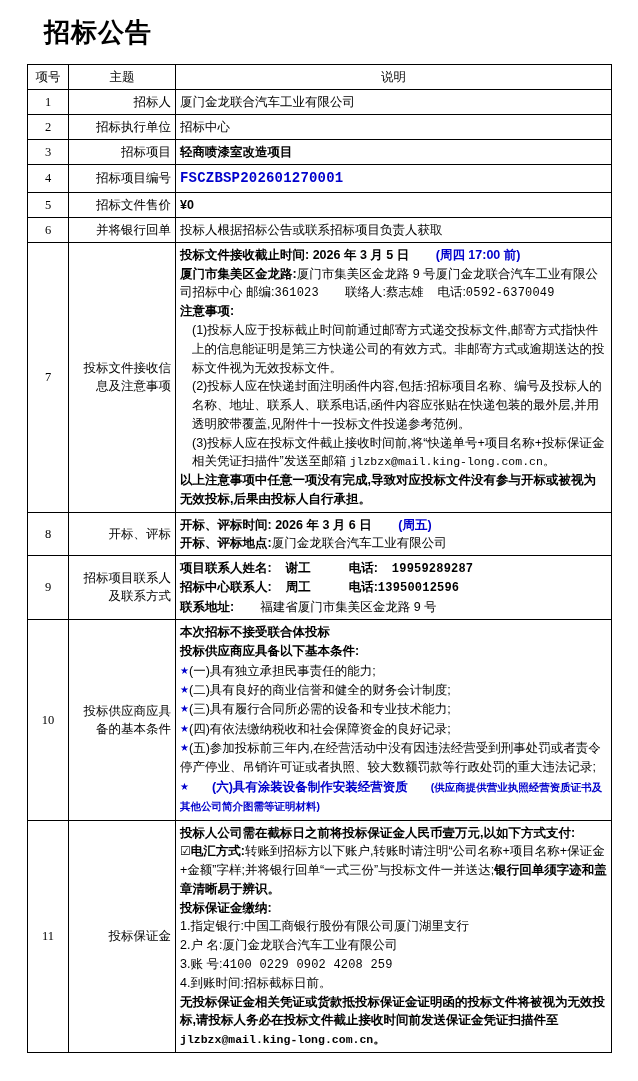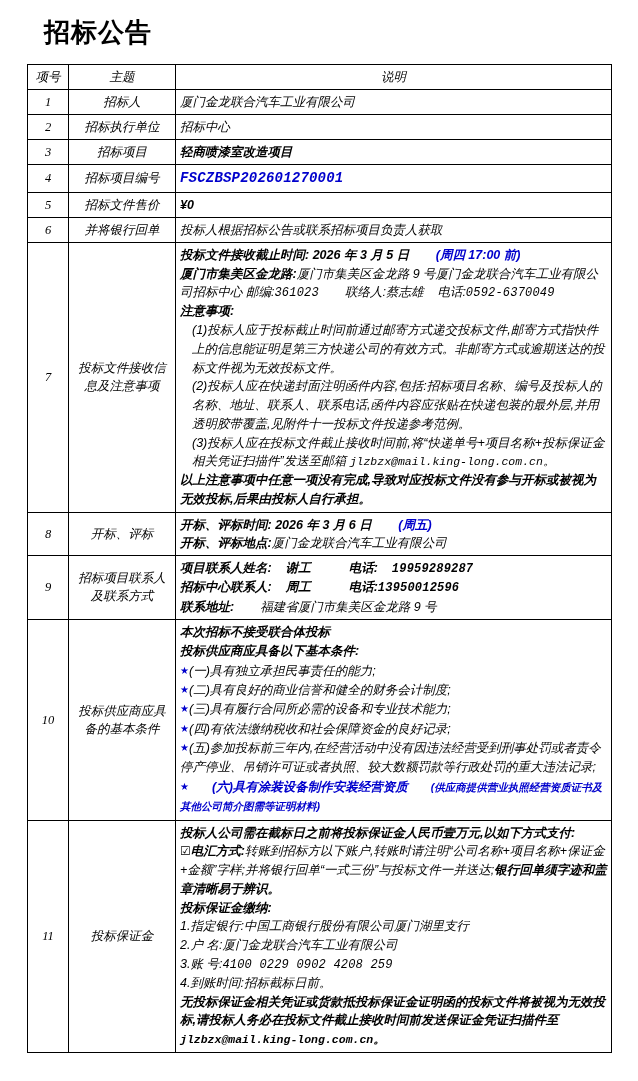--- a/index.html
+++ b/index.html
@@ -23,21 +23,20 @@
     padding: 16px 0 0 44px;
     line-height: 1.3;
   }
 
   table.tender {
     border-collapse: collapse;
     table-layout: fixed;
     margin: 14px 0 0 27px;
     width: 584px;
     background: #fff;
-    font-style: italic;
   }
   table.tender td, table.tender th {
     border: 1px solid #000000;
     vertical-align: middle;
     padding: 3px 4px;
     font-size: 12.5px;
     line-height: 1.45;
     font-weight: normal;
   }
   col.c-no   { width: 41px; }
@@ -49,21 +48,21 @@
     font-weight: bold;
     font-size: 13px;
     padding: 5px 4px;
   }
   td.no {
     text-align: center;
     font-size: 12px;
     font-family: "Liberation Serif", "DejaVu Serif", serif;
   }
   td.topic {
-    text-align: center;
+    text-align: right;
     padding-left: 7px;
     font-size: 12.5px;
   }
   td.desc {
     text-align: left;
     padding-left: 7px;
     padding-top: 4px;
     padding-bottom: 4px;
   }
   td.desc .ln { display: block; white-space: normal; }

